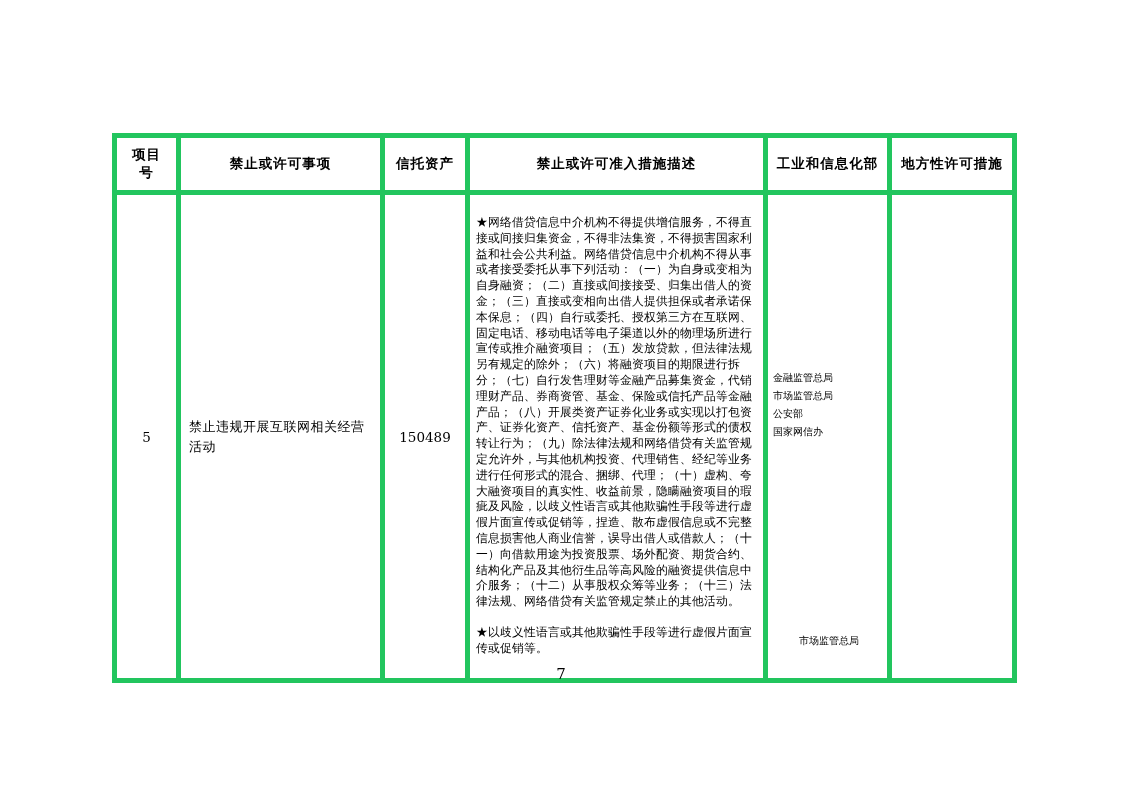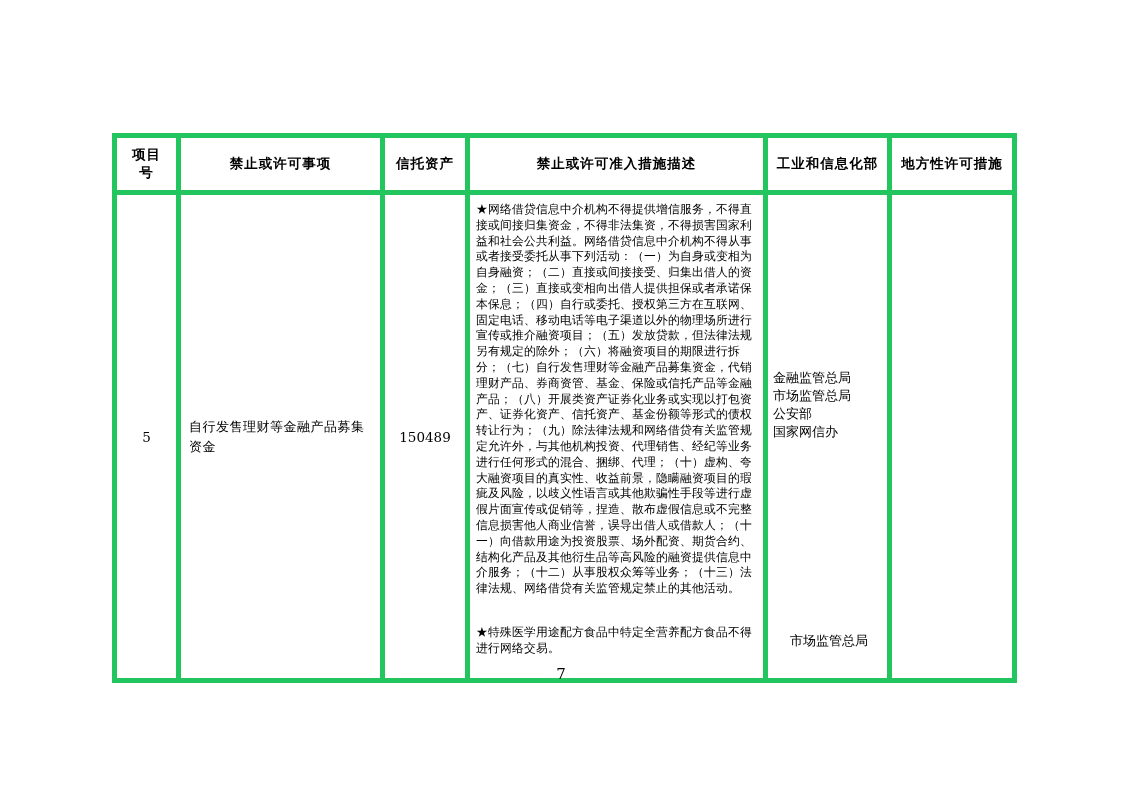--- a/index.html
+++ b/index.html
@@ -54,30 +54,30 @@
   td.cell-measures {
     position: relative;
     vertical-align: top;
     font-size: 11.8px;
     line-height: 15.8px;
     text-align: left;
     letter-spacing: 0.2px;
   }
   .measure-para-1 {
     position: absolute;
-    top: 7px; left: 6px; right: 5px;
+    top: 20px; left: 6px; right: 5px;
   }
   .measure-para-2 {
     position: absolute;
     top: 430px; left: 6px; right: 5px;
   }
   td.cell-depts {
     position: relative;
     vertical-align: top;
-    font-size: 13px;
+    font-size: 10px;
     line-height: 18px;
     text-align: left;
   }
   .dept-group-1 { position: absolute; top: 174px; left: 5px; right: 2px; }
   .dept-group-2 { position: absolute; top: 437px; left: 5px; right: 2px; text-align: center; }
   td.cell-local { vertical-align: top; }
   .row-body td { height: 488px; }
   .page-number {
     position: absolute;
     left: 0; top: 665px;
@@ -107,25 +107,25 @@
         <th class="hdr">禁止或许可事项</th>
         <th class="hdr">信托资产</th>
         <th class="hdr">禁止或许可准入措施描述</th>
         <th class="hdr">工业和信息化部</th>
         <th class="hdr">地方性许可措施</th>
       </tr>
     </thead>
     <tbody>
       <tr class="row-body">
         <td class="cell-center">5</td>
-        <td class="cell-matter">自行发售理财等金融产品募集资金</td>
+        <td class="cell-matter">禁止违规开展互联网相关经营活动</td>
         <td class="cell-center">150489</td>
         <td class="cell-measures">
           <div class="measure-para-1">★网络借贷信息中介机构不得提供增信服务，不得直接或间接归集资金，不得非法集资，不得损害国家利益和社会公共利益。网络借贷信息中介机构不得从事或者接受委托从事下列活动：（一）为自身或变相为自身融资；（二）直接或间接接受、归集出借人的资金；（三）直接或变相向出借人提供担保或者承诺保本保息；（四）自行或委托、授权第三方在互联网、固定电话、移动电话等电子渠道以外的物理场所进行宣传或推介融资项目；（五）发放贷款，但法律法规另有规定的除外；（六）将融资项目的期限进行拆分；（七）自行发售理财等金融产品募集资金，代销理财产品、券商资管、基金、保险或信托产品等金融产品；（八）开展类资产证券化业务或实现以打包资产、证券化资产、信托资产、基金份额等形式的债权转让行为；（九）除法律法规和网络借贷有关监管规定允许外，与其他机构投资、代理销售、经纪等业务进行任何形式的混合、捆绑、代理；（十）虚构、夸大融资项目的真实性、收益前景，隐瞒融资项目的瑕疵及风险，以歧义性语言或其他欺骗性手段等进行虚假片面宣传或促销等，捏造、散布虚假信息或不完整信息损害他人商业信誉，误导出借人或借款人；（十一）向借款用途为投资股票、场外配资、期货合约、结构化产品及其他衍生品等高风险的融资提供信息中介服务；（十二）从事股权众筹等业务；（十三）法律法规、网络借贷有关监管规定禁止的其他活动。</div>
-          <div class="measure-para-2">★特殊医学用途配方食品中特定全营养配方食品不得进行网络交易。</div>
+          <div class="measure-para-2">★以歧义性语言或其他欺骗性手段等进行虚假片面宣传或促销等。</div>
         </td>
         <td class="cell-depts">
           <div class="dept-group-1">
             <div>金融监管总局</div>
             <div>市场监管总局</div>
             <div>公安部</div>
             <div>国家网信办</div>
           </div>
           <div class="dept-group-2">
             <div>市场监管总局</div>

